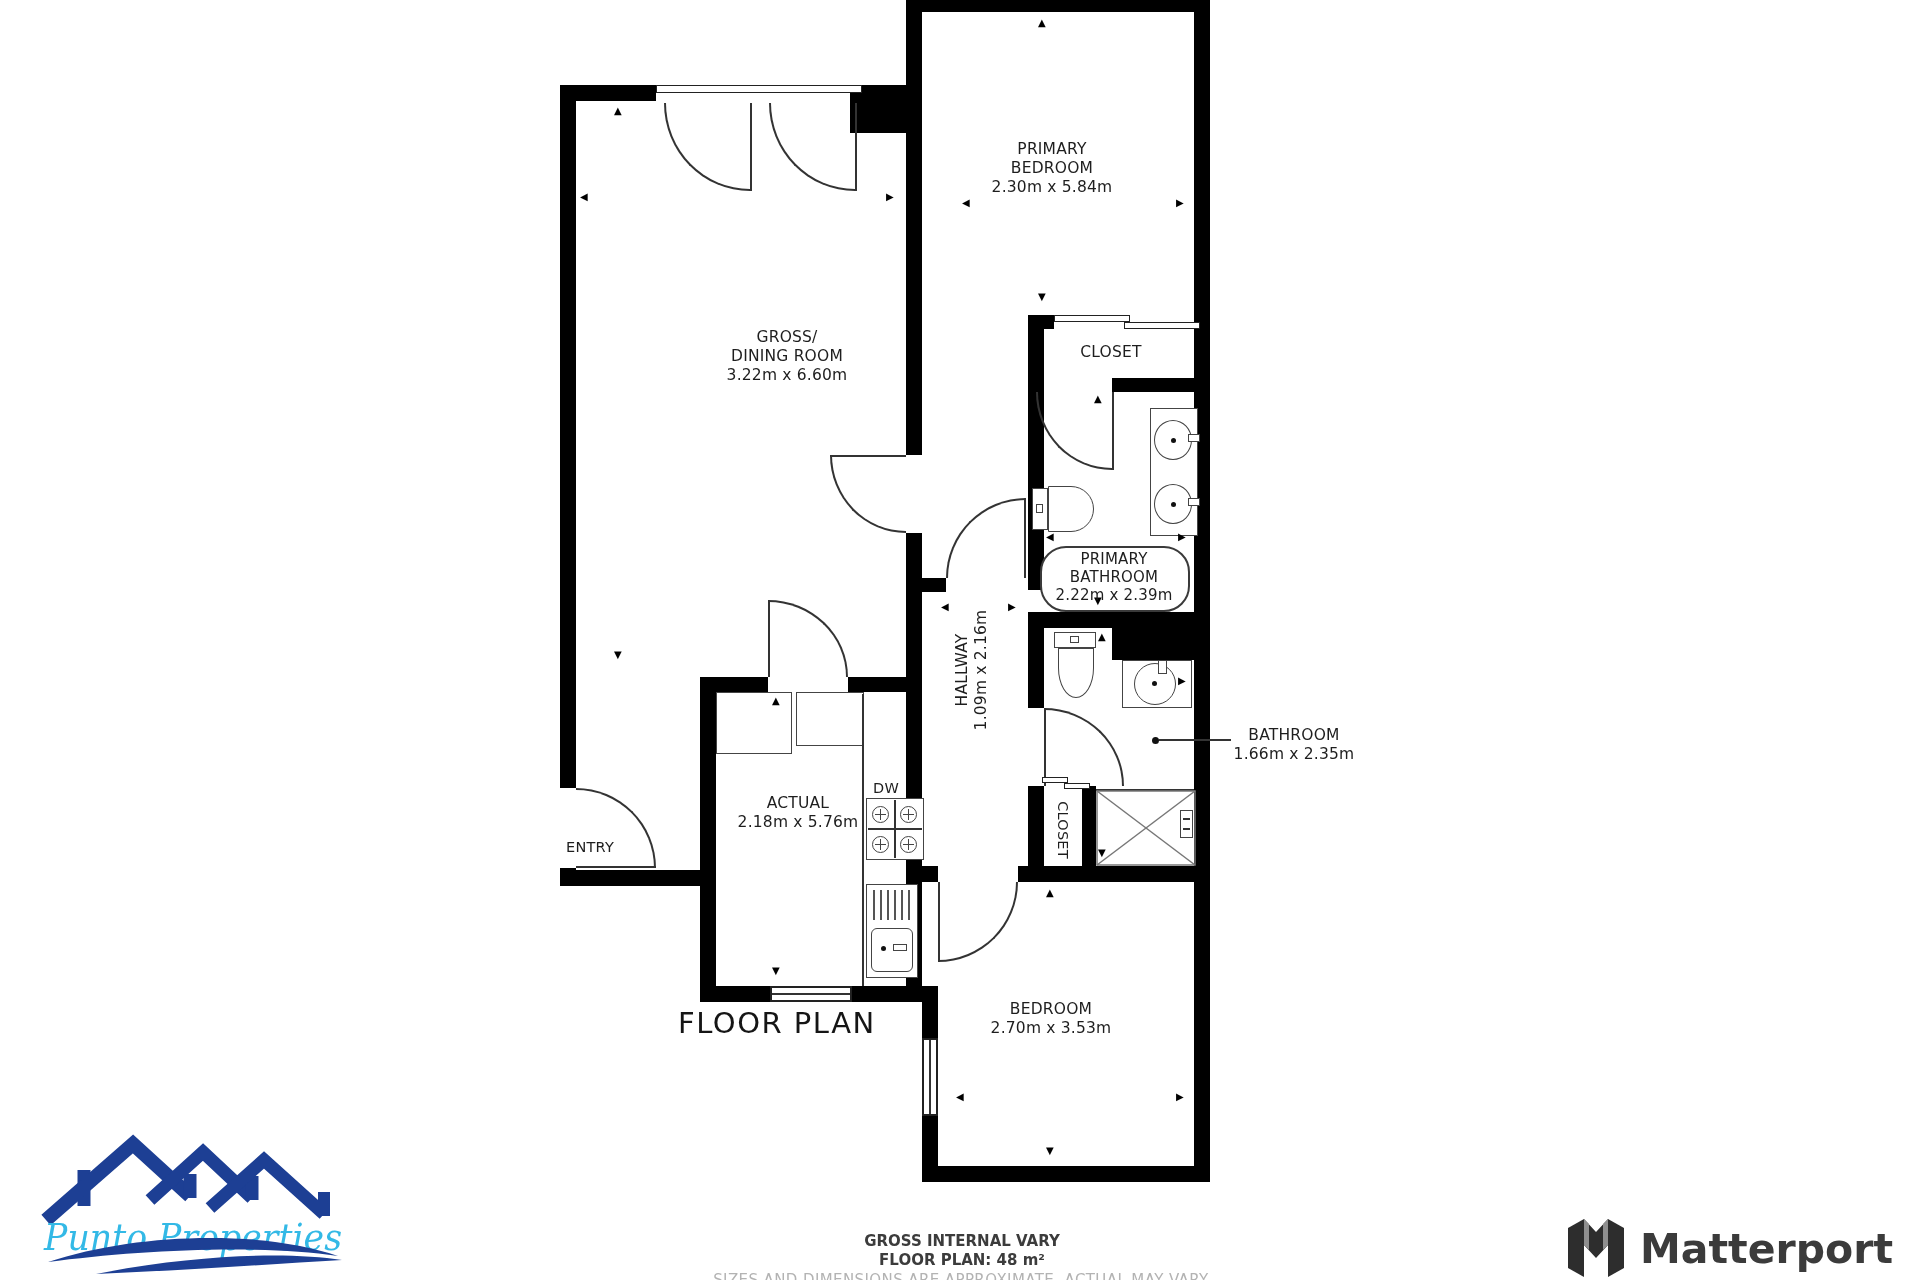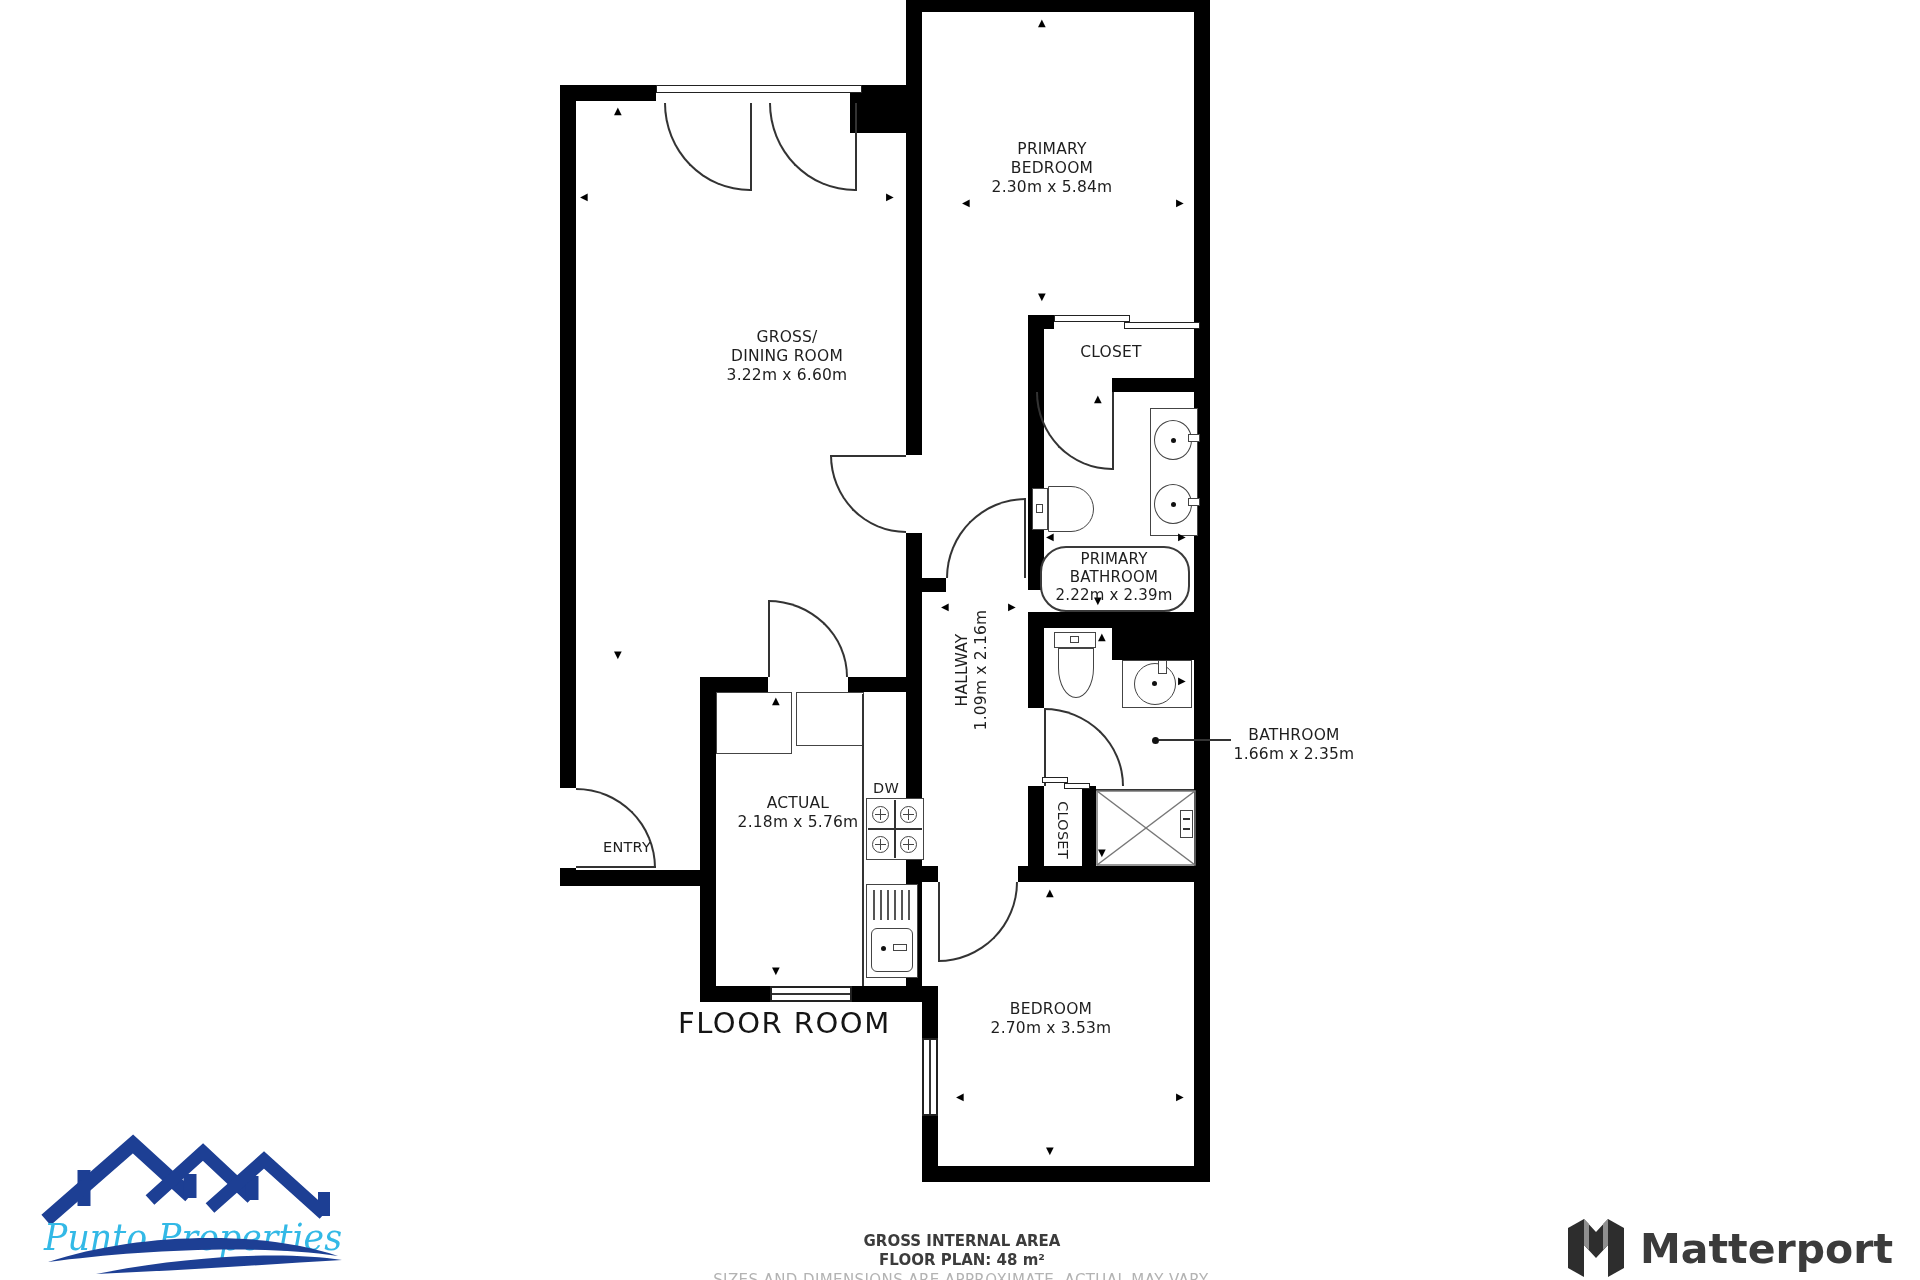--- a/index.html
+++ b/index.html
@@ -231,37 +231,37 @@
 
   <div class="lbl" style="left:798px;top:794px">
     <div>ACTUAL</div>
     <div>2.18m x 5.76m</div>
   </div>
 
   <div class="lbl small" style="left:886px;top:779px">
     <div>DW</div>
   </div>
 
-  <div class="lbl small" style="left:627px;top:838px">
+  <div class="lbl small" style="left:590px;top:838px">
     <div>ENTRY</div>
   </div>
 
   <div class="lbl small v90" style="left:1062px;top:830px">
     <div>CLOSET</div>
   </div>
 
   <div class="lbl" style="left:1051px;top:1000px">
     <div>BEDROOM</div>
     <div>2.70m x 3.53m</div>
   </div>
 
-  <div class="plan-title" style="left:678px;top:1006px">FLOOR ROOM</div>
+  <div class="plan-title" style="left:678px;top:1006px">FLOOR PLAN</div>
 
   <div class="footer">
-    <div class="f1">GROSS INTERNAL AREA</div>
+    <div class="f1">GROSS INTERNAL VARY</div>
     <div class="f1">FLOOR PLAN: 48 m²</div>
     <div class="f3">SIZES AND DIMENSIONS ARE APPROXIMATE, ACTUAL MAY VARY.</div>
   </div>
 
   <svg style="left:38px;top:1116px" width="312" height="164" viewBox="0 0 312 164">
     <g fill="none" stroke="#1d3f94" stroke-width="13">
       <path d="M46,54 L46,90" stroke-width="13"></path>
       <path d="M8,104 L95,28 L152,80" stroke-width="14"></path>
       <path d="M152,58 L152,82"></path>
       <path d="M112,84 L165,36 L214,82"></path>

